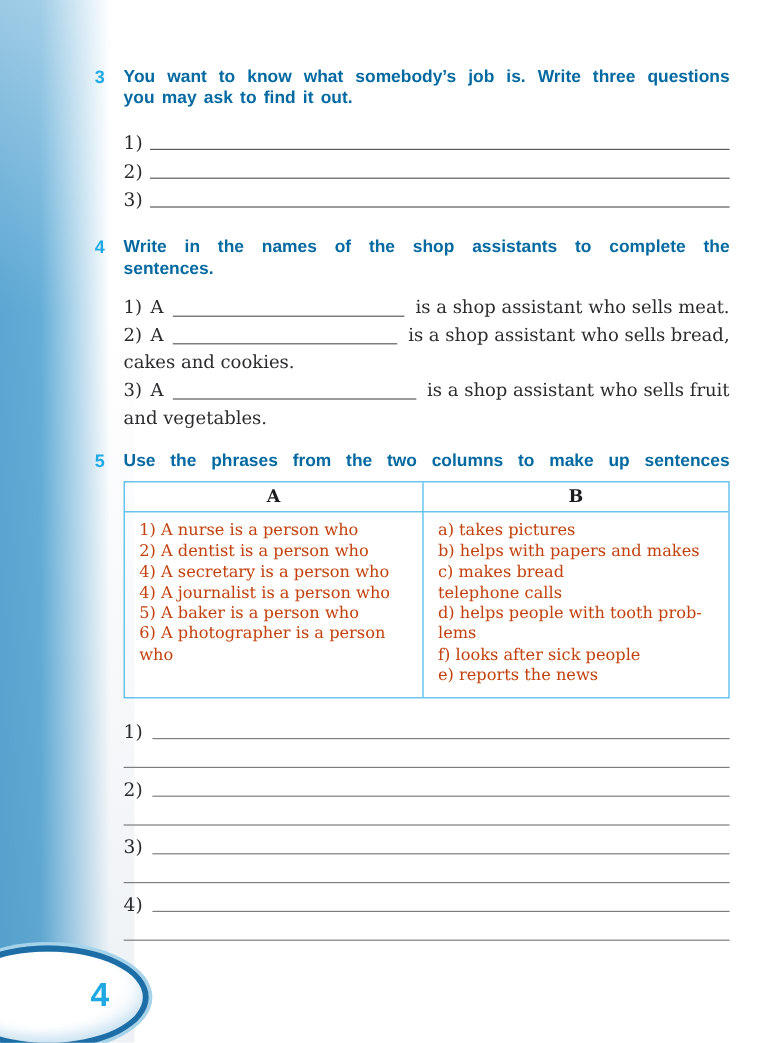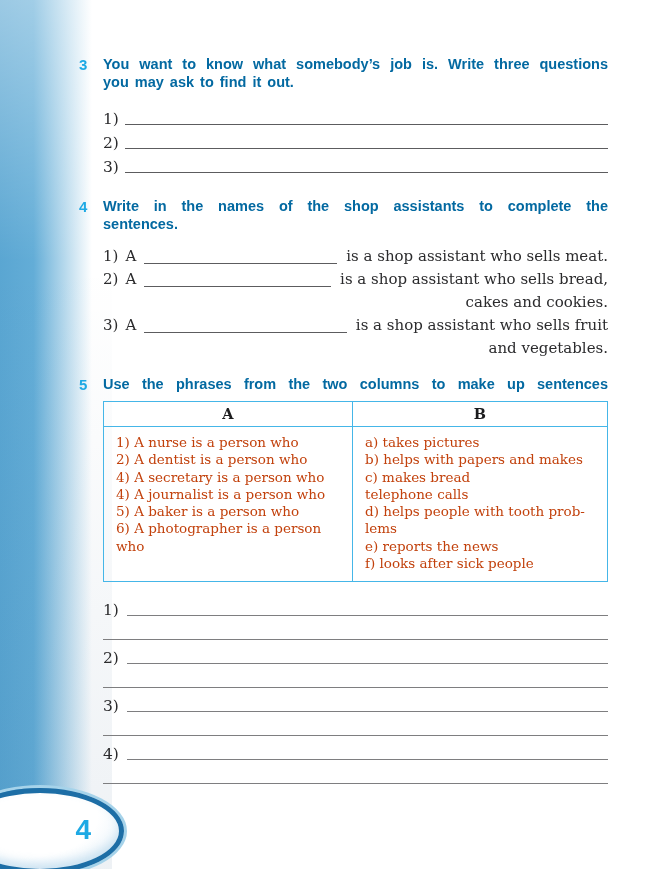--- a/index.html
+++ b/index.html
@@ -54,21 +54,21 @@
   .rule{flex:1;border-bottom:1.4px solid #5c5c5e;margin-bottom:3px;}
   .rule.light{border-bottom:1.2px solid #7e7e80;}
   
   .sentences{margin-top:12px;font-size:15px;line-height:23px;}
   .sent-line{text-align:justify;text-align-last:justify;white-space:nowrap;display:flex;align-items:baseline;}
   .sent-line .slabel{flex:0 0 auto;margin-right:7px;}
   .sent-line .slead{flex:0 0 auto;margin-right:8px;}
   .sent-line .sblank{flex:1 1 auto;max-width:210px;border-bottom:1.3px solid #5c5c5e;align-self:flex-end;margin-bottom:4px;margin-right:9px;}
   .sent-line .stail{flex:0 0 auto;}
   .sent-cont:empty{display:none;}
-  .sent-cont{text-align:right;}
+  .sent-cont{text-align:left;}
   
   .phr-table{
     margin-top:8px;
     border:1.6px solid #45b6e8;
     display:grid;grid-template-columns:49.5% 50.5%;
   }
   .phr-table .th{
     font-size:14.5px;font-weight:bold;text-align:center;
     padding:3px 0 4px 0;color:#1c1c1e;
     border-bottom:1.6px solid #45b6e8;
@@ -177,22 +177,22 @@
         <div>6) A photographer is a person</div>
         <div>who</div>
       </div>
       <div class="td">
         <div>a) takes pictures</div>
         <div>b) helps with papers and makes</div>
         <div>c) makes bread</div>
         <div>telephone calls</div>
         <div>d) helps people with tooth prob-</div>
         <div>lems</div>
+        <div>f) looks after sick people</div>
         <div>e) reports the news</div>
-        <div>f) looks after sick people</div>
       </div>
     </div>
 
     <div class="answers">
       <div class="answer-pair">
         <div class="answer-first">
           <span class="bnum">1)</span>
           <span class="rule light"></span>
         </div>
         <div class="answer-cont">

